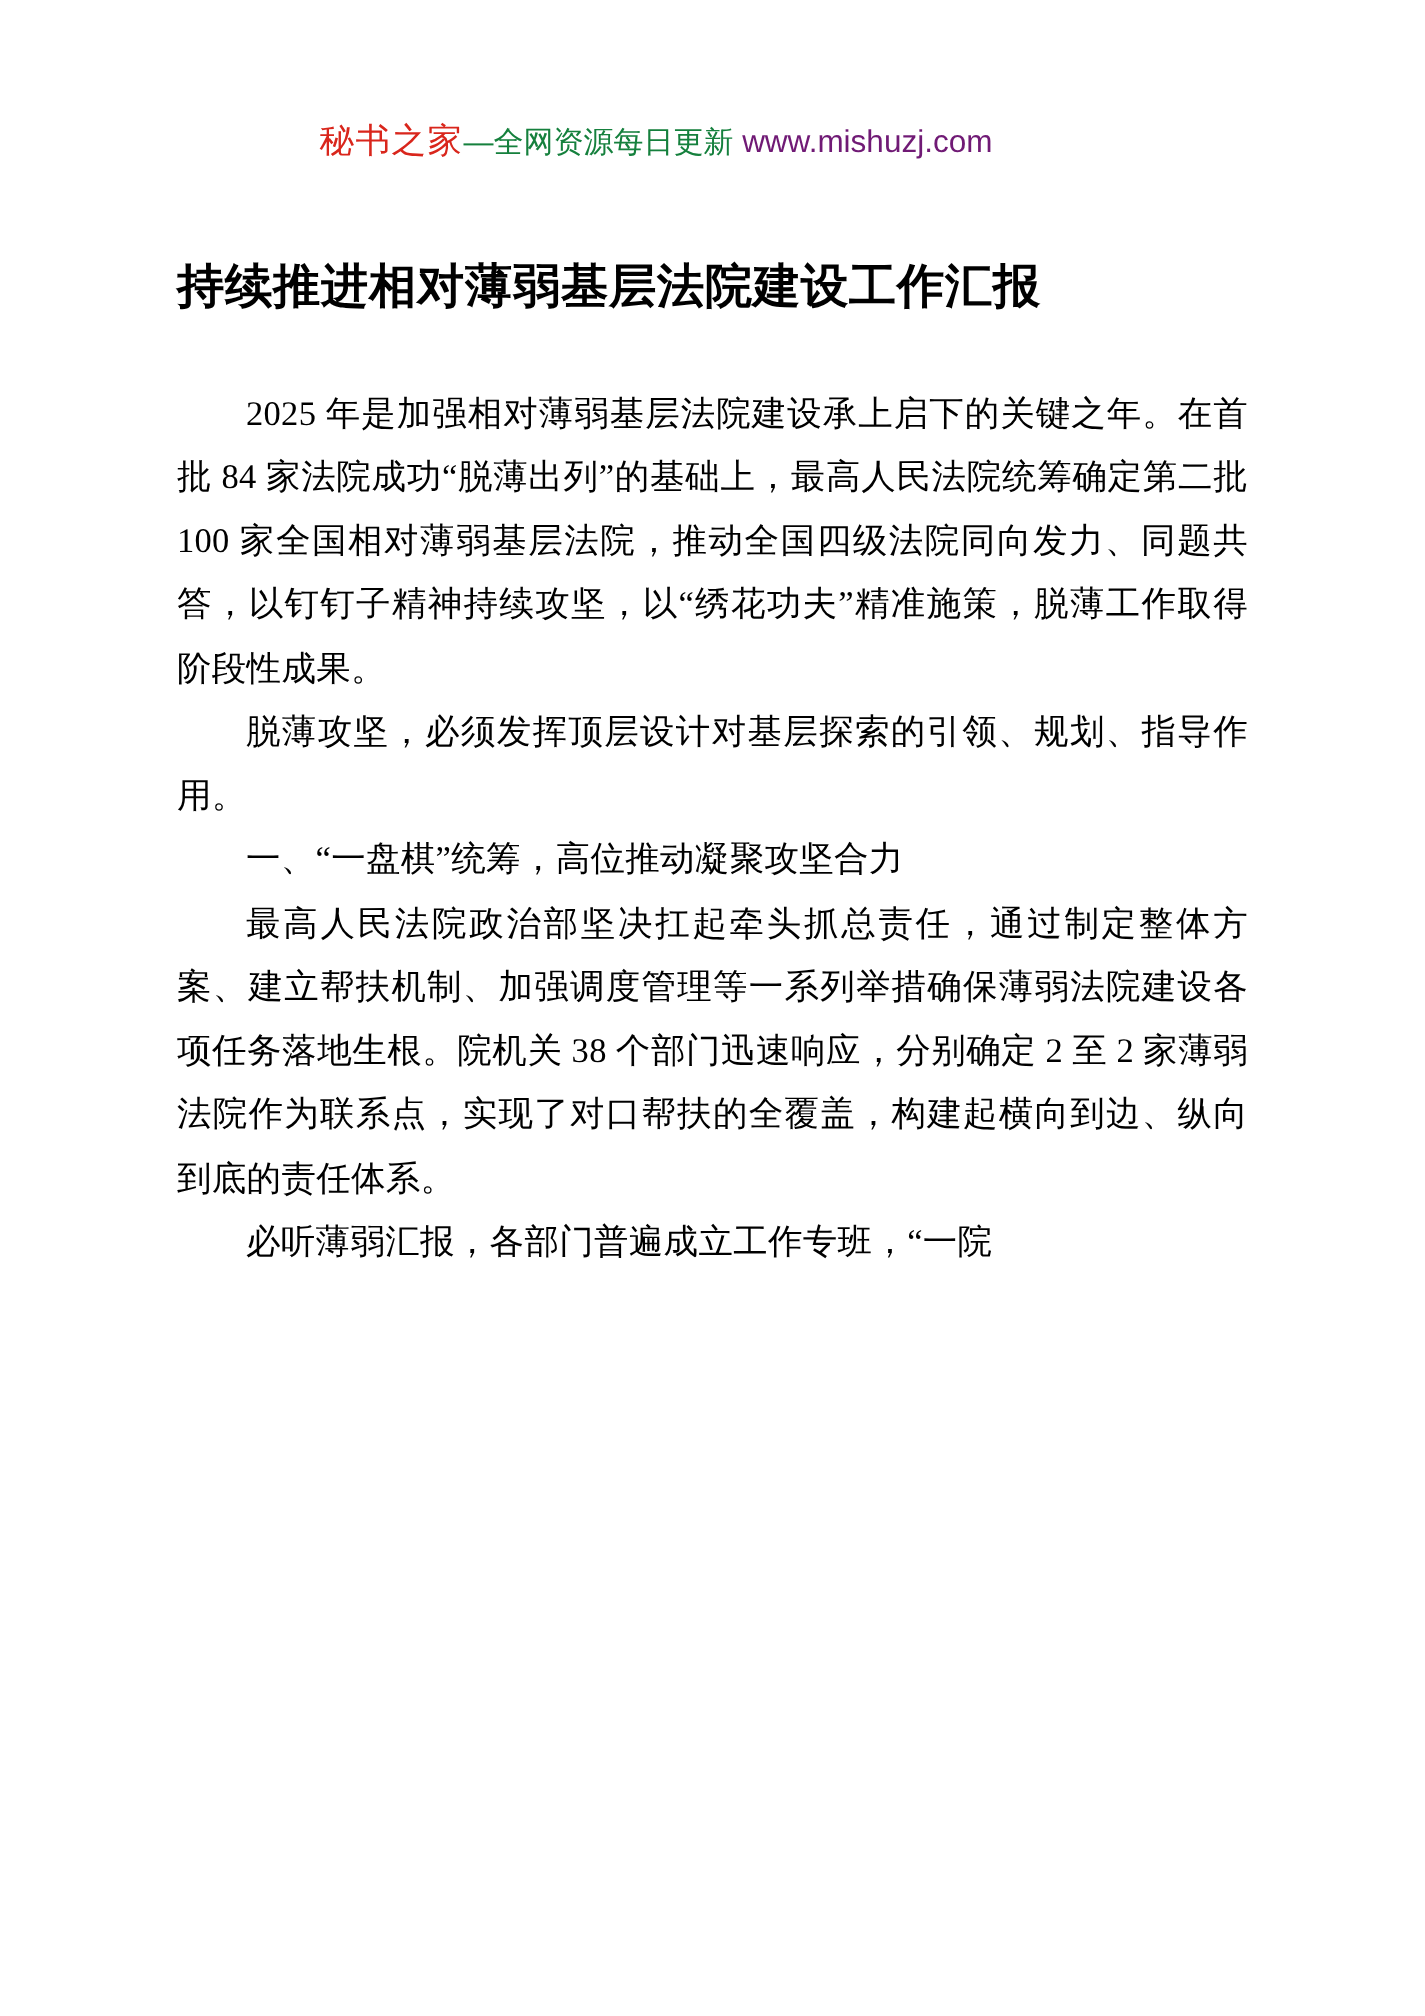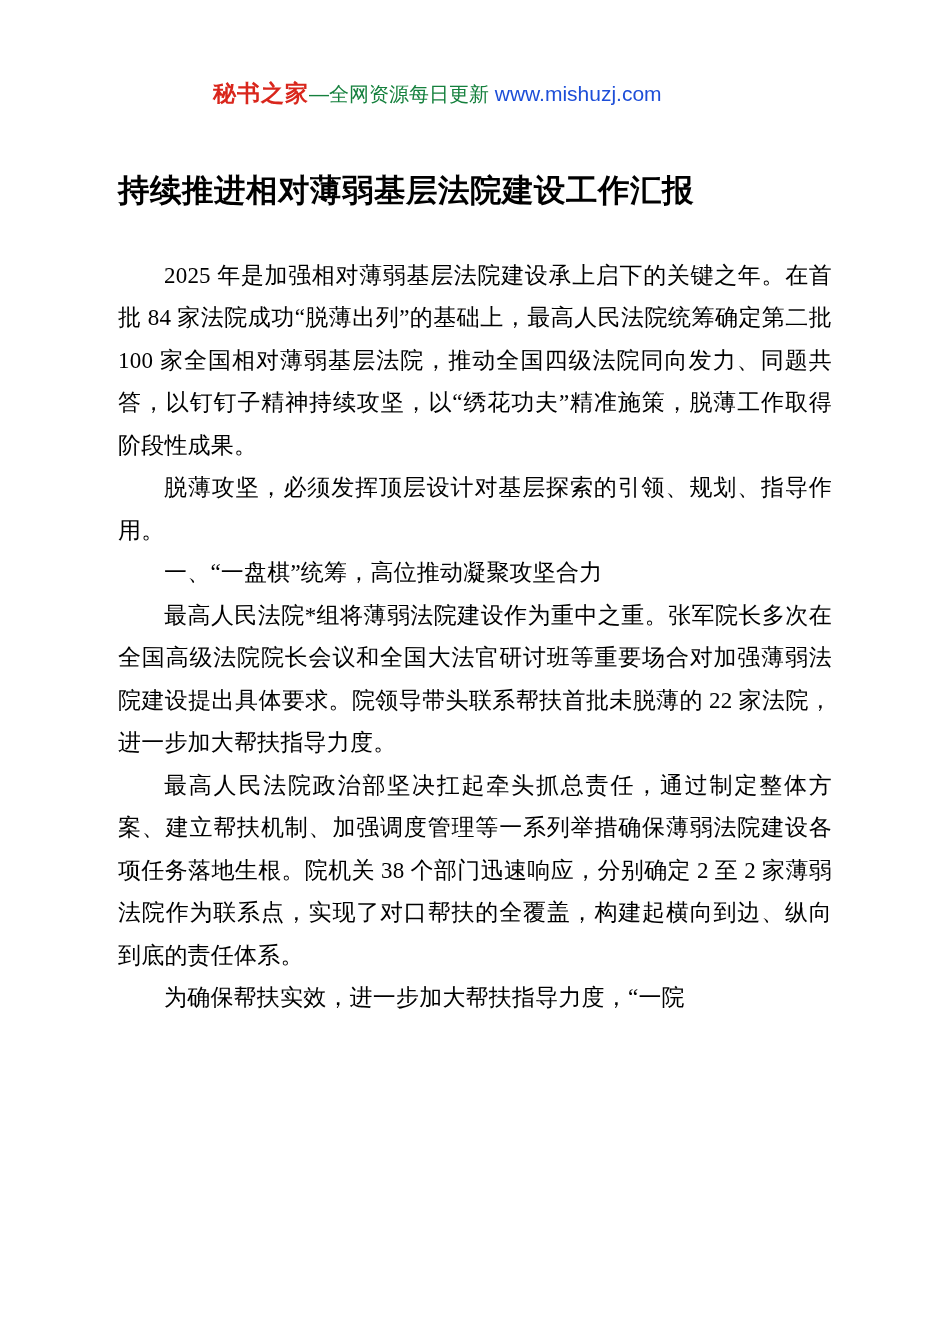--- a/index.html
+++ b/index.html
@@ -26,31 +26,31 @@
   .watermark {
     margin-top: 80px;
     text-align: left;
     padding-left: 95px;
     font-size: 23px;
     line-height: 1.2;
     white-space: nowrap;
   }
   .wm-brand {
     color: #d9261c;
-    font-weight: bold;
+    font-weight: normal;
     font-family: "Liberation Sans", "DejaVu Sans", sans-serif;
     letter-spacing: 1px;
   }
   .wm-mid {
     color: #15803d;
     font-family: "Liberation Sans", "DejaVu Sans", sans-serif;
     font-size: 20px;
   }
   .wm-url {
-    color: #1d4ed8;
+    color: #701a75;
     font-family: "Liberation Sans", "DejaVu Sans", sans-serif;
     font-size: 21px;
     letter-spacing: 0px;
     margin-top: 10px;
   }
   
   .doc-title {
     margin-top: 62px;
     text-align: left;
     font-family: "Liberation Sans", "DejaVu Sans", sans-serif;
@@ -85,18 +85,17 @@
   <div class="watermark">
     <span class="wm-brand">秘书之家</span><span class="wm-mid">—全网资源每日更新</span> <span class="wm-url">www.mishuzj.com</span>
   </div>
 
   <h1 class="doc-title">持续推进相对薄弱基层法院建设工作汇报</h1>
 
   <div class="doc-body">
     <p class="para">2025 年是加强相对薄弱基层法院建设承上启下的关键之年。在首批 84 家法院成功“脱薄出列”的基础上，最高人民法院统筹确定第二批 100 家全国相对薄弱基层法院，推动全国四级法院同向发力、同题共答，以钉钉子精神持续攻坚，以“绣花功夫”精准施策，脱薄工作取得阶段性成果。</p>
     <p class="para">脱薄攻坚，必须发挥顶层设计对基层探索的引领、规划、指导作用。</p>
     <p class="para">一、“一盘棋”统筹，高位推动凝聚攻坚合力</p>
-    <p class="para">最高人民法院*组将薄弱法院建设作为重中之重。张军院长多次在全国高级法院院长会议和全国大法官研讨班等重要场合对加强薄弱法院建设提出具体要求。院领导带头联系帮扶首批未脱薄的 22 家法院，进一步加大帮扶指导力度。</p>
     <p class="para">最高人民法院政治部坚决扛起牵头抓总责任，通过制定整体方案、建立帮扶机制、加强调度管理等一系列举措确保薄弱法院建设各项任务落地生根。院机关 38 个部门迅速响应，分别确定 2 至 2 家薄弱法院作为联系点，实现了对口帮扶的全覆盖，构建起横向到边、纵向到底的责任体系。</p>
-    <p class="para">为确保帮扶实效，进一步加大帮扶指导力度，“一院</p>
+    <p class="para">必听薄弱汇报，各部门普遍成立工作专班，“一院</p>
   </div>
 
 </div>
 
 </body></html>

